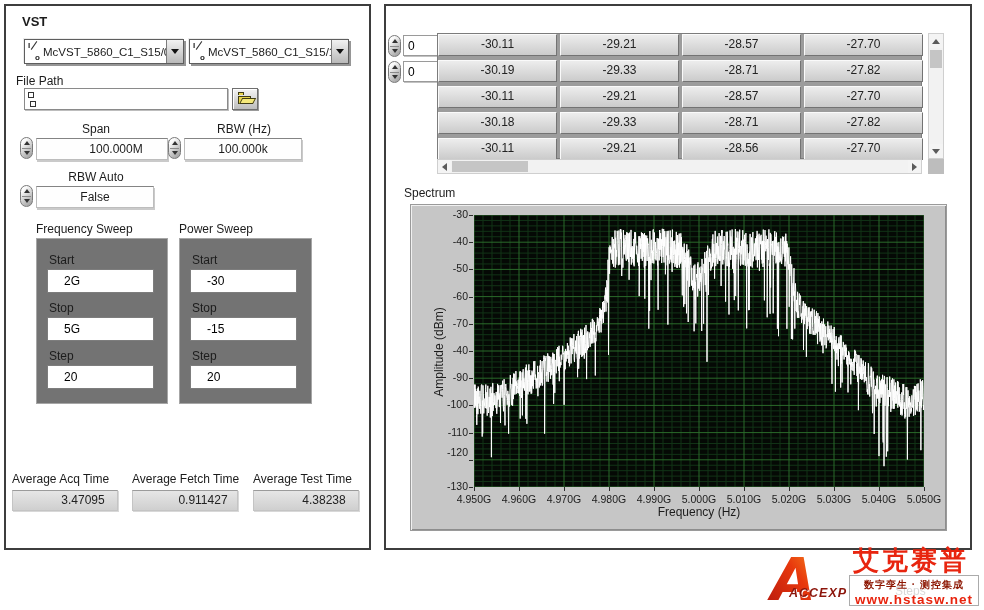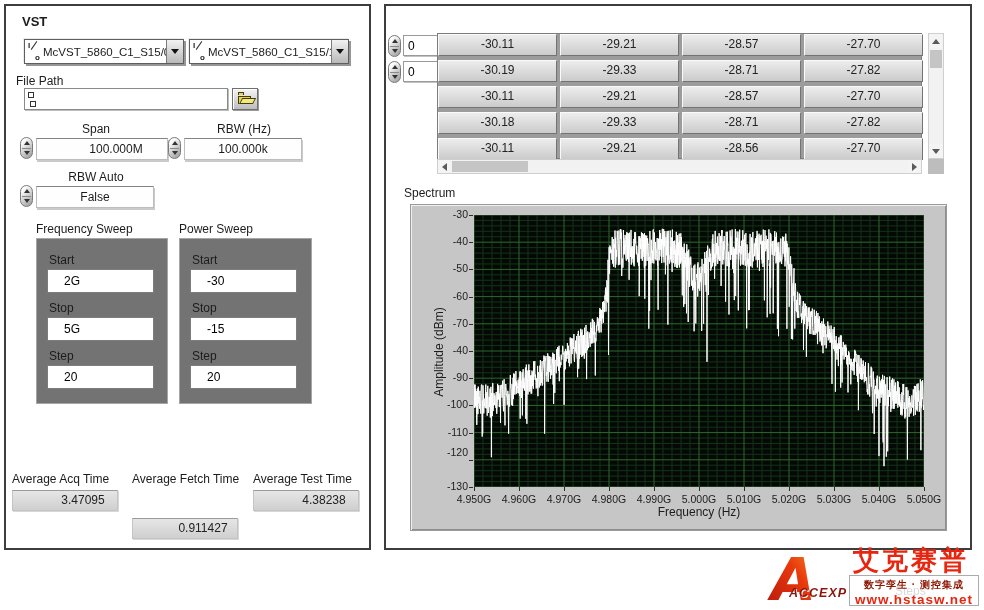--- a/index.html
+++ b/index.html
@@ -187,21 +187,21 @@
       <input class="ginput" style="left: 10px; top: 30px;" value="-30">
       <div class="lbl" style="left:12px; top:62px;">Stop</div>
       <input class="ginput" style="left: 10px; top: 78px;" value="-15">
       <div class="lbl" style="left:12px; top:110px;">Step</div>
       <input class="ginput" style="left: 10px; top: 126px;" value="20">
     </div>
 
     <div class="lbl" style="left:6px; top:466px;">Average Acq Time</div>
     <div class="ind" style="left:6px; top:484px;">3.47095</div>
     <div class="lbl" style="left:126px; top:466px;">Average Fetch Time</div>
-    <div class="ind" style="left:126px; top:512px;">0.911427</div>
+    <div class="ind" style="left:126px; top:484px;">0.911427</div>
     <div class="lbl" style="left:247px; top:466px;">Average Test Time</div>
     <div class="ind" style="left:247px; top:484px;">4.38238</div>
   </div>
 
   <div class="panel" id="right-panel">
 
     <div class="spin" style="left:2px; top:29px;">
         <i class="tu"></i>
         <i class="td"></i>
       </div>

